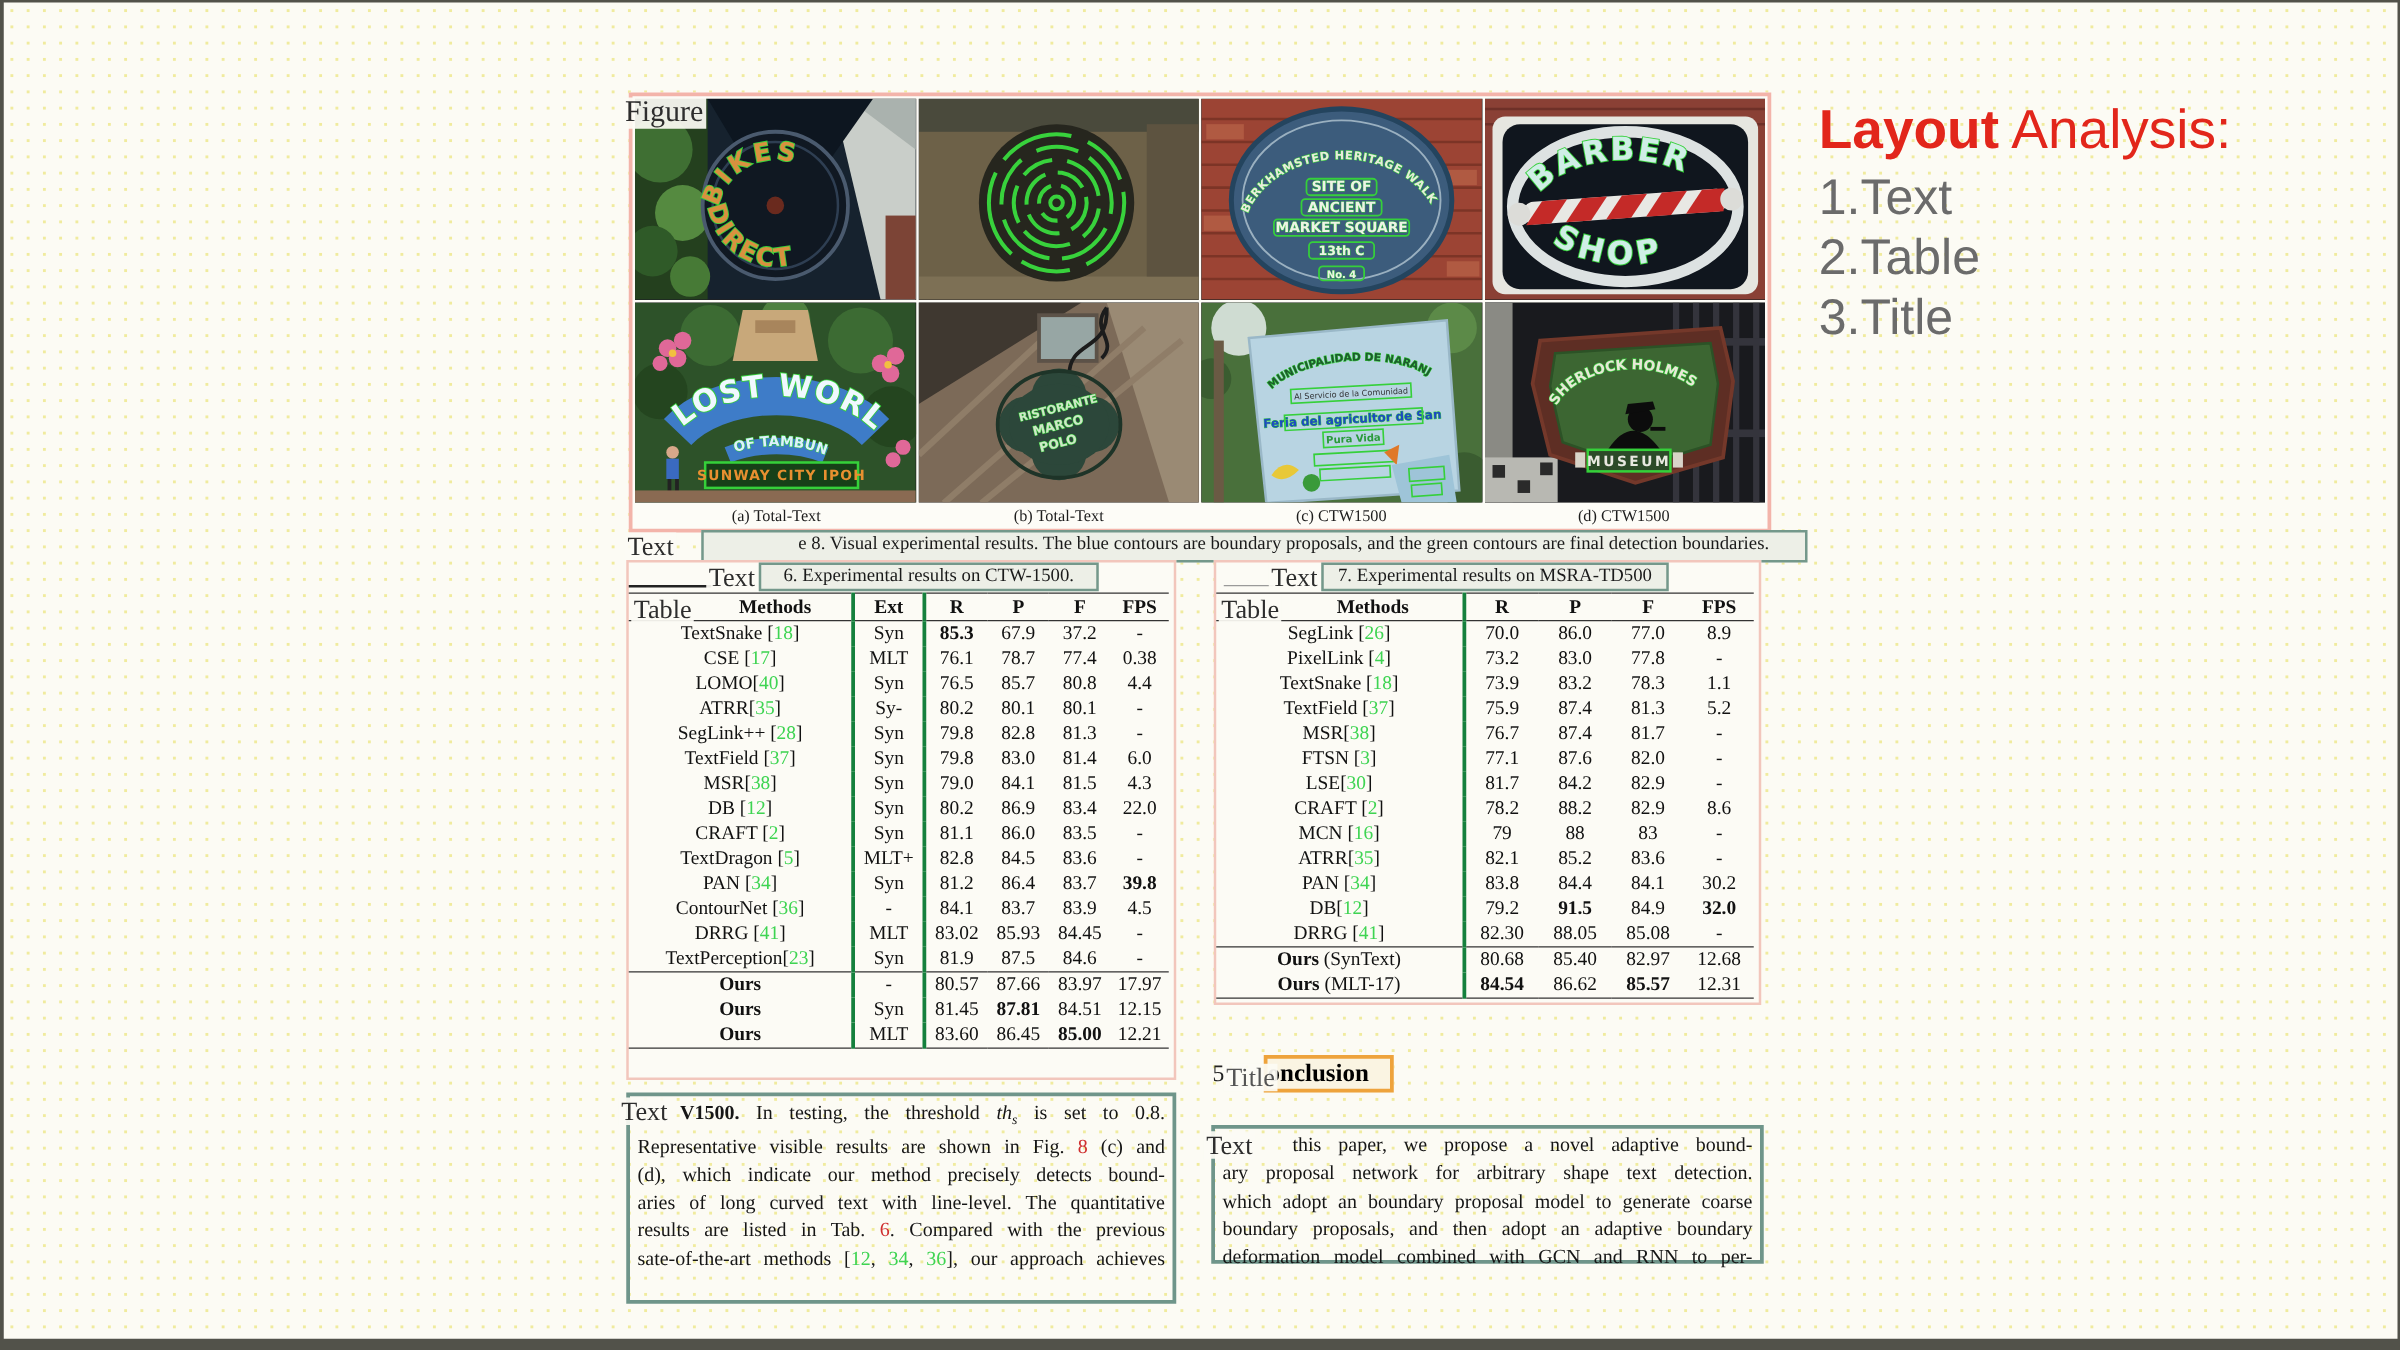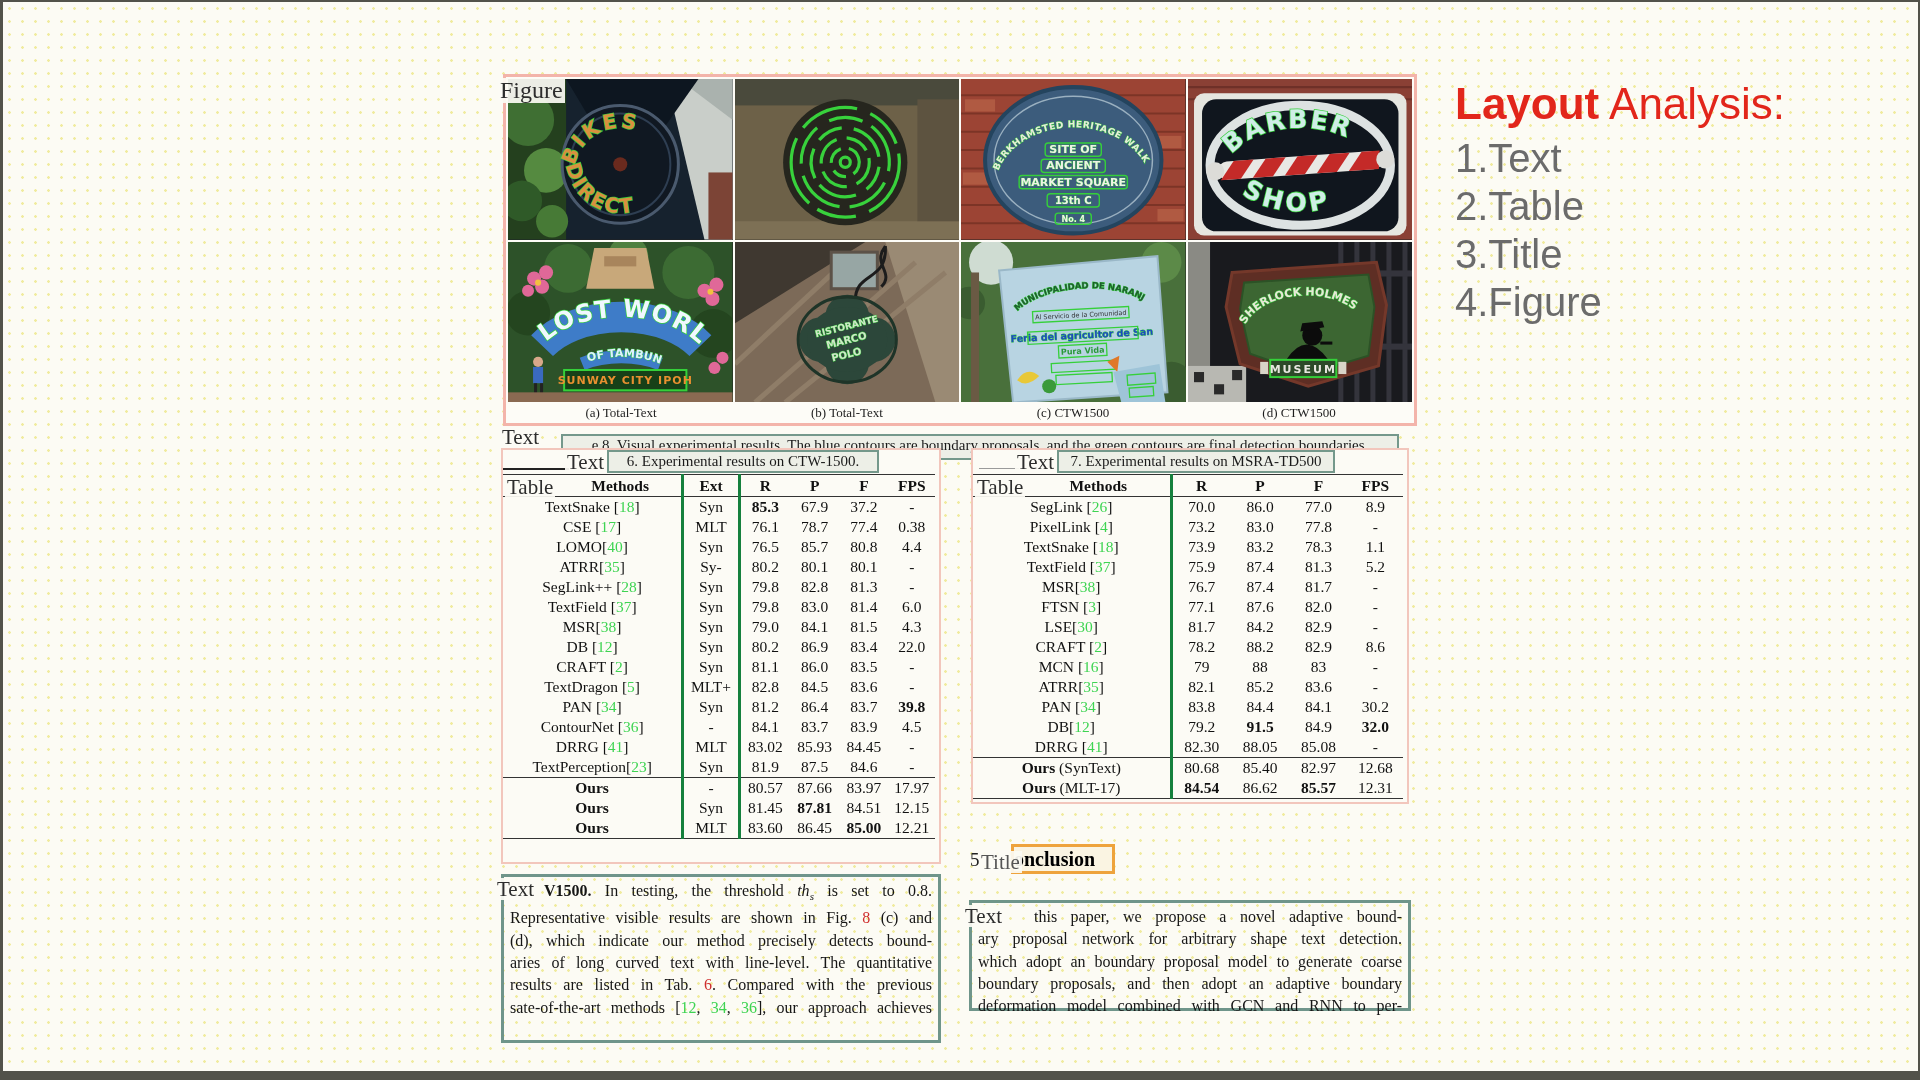--- a/index.html
+++ b/index.html
@@ -347,21 +347,21 @@
       <div id="subcaps">
           <div class="subcap">(a) Total-Text</div>
           <div class="subcap">(b) Total-Text</div>
           <div class="subcap">(c) CTW1500</div>
           <div class="subcap">(d) CTW1500</div>
         </div>
     </div>
   </div>
   <span class="lbl" style="left:495px;top:76px;font-size:24px;">Figure</span>
 
-  <div id="figcap" class="tealbox" style="left:558px;top:432px;width:834px;height:22px;">
+  <div id="figcap" class="tealbox" style="left:558px;top:422px;width:834px;height:22px;padding-left:47px;">
     <span>e 8.  Visual experimental results. The blue contours are boundary proposals, and the green contours are final detection boundaries.</span>
   </div>
   <span class="lbl" style="left:497px;top:424px;">Text</span>
 
   <div class="abs tablebox" style="left:498px;top:446px;width:436px;height:412px;">
     <div class="capline" style="left:0;top:18px;width:66px;"></div>
     <span class="lbl" style="left:62px;top:1px;">Text</span>
     <div class="tabcap tealbox" style="left:104px;top:0;width:262px;"><span>6. Experimental results on CTW-1500.</span></div>
     <span class="lbl" style="left:2px;top:26px;">Table</span>
     <table class="paper" style="margin-top:24px;">
@@ -667,17 +667,16 @@
   <span class="lbl" style="left:960px;top:903px;">Text</span>
 
   <div id="legend" style="left:1452px;top:78px;">
     <div id="legend-title" style="color: rgb(226, 38, 27);">
       <span class="lt1">Layout</span><span class="lt2"> Analysis:</span>
     </div>
     <div id="legend-items" style="margin-top:6px;">
         <div class="legend-item" style="color: rgb(107, 107, 107);">1.Text</div>
         <div class="legend-item" style="color: rgb(107, 107, 107);">2.Table</div>
         <div class="legend-item" style="color: rgb(107, 107, 107);">3.Title</div>
-        <div class="legend-item" style="color: rgb(107, 107, 107);">4.Figure</div>
       </div>
   </div>
 
 </div>
 
 </body></html>

